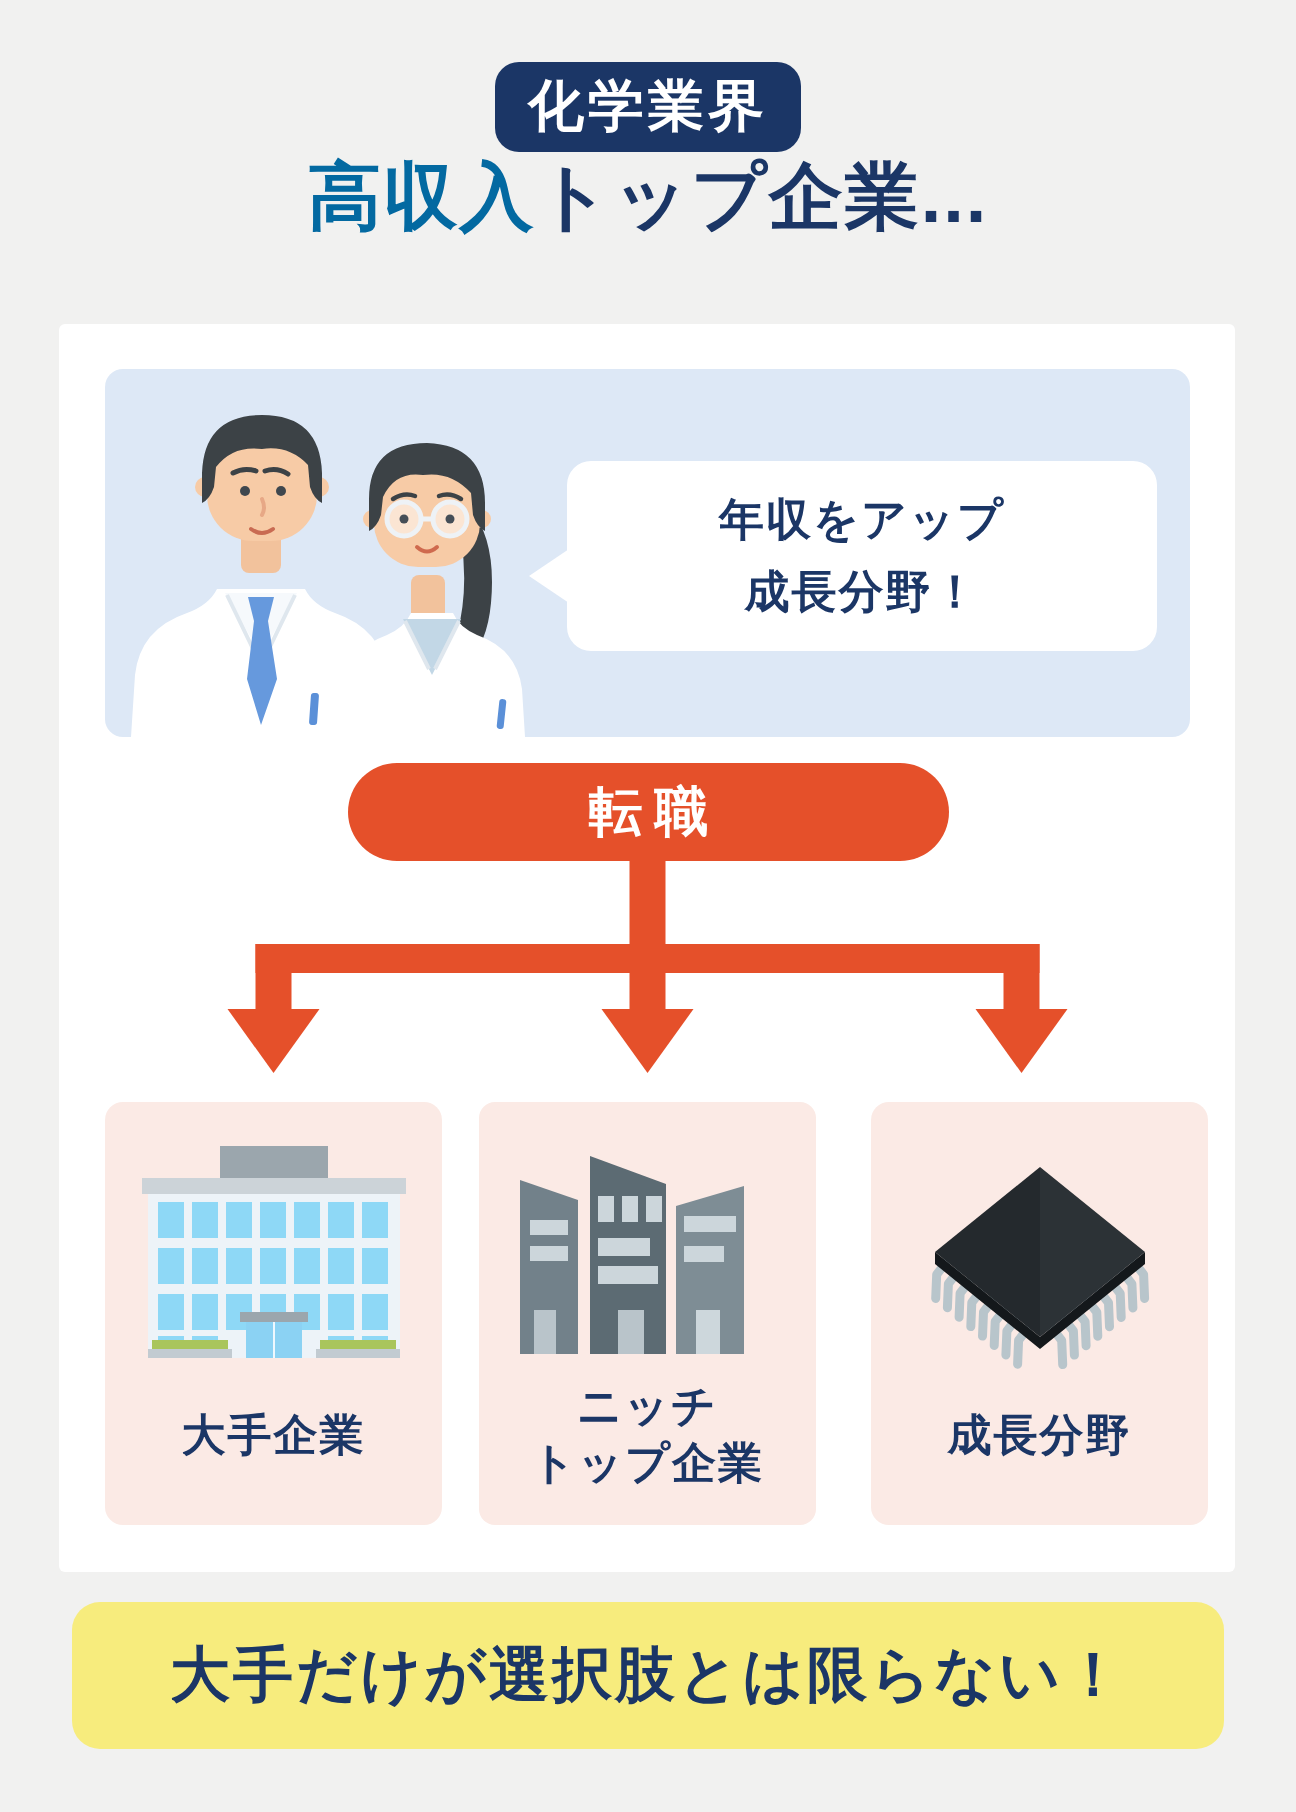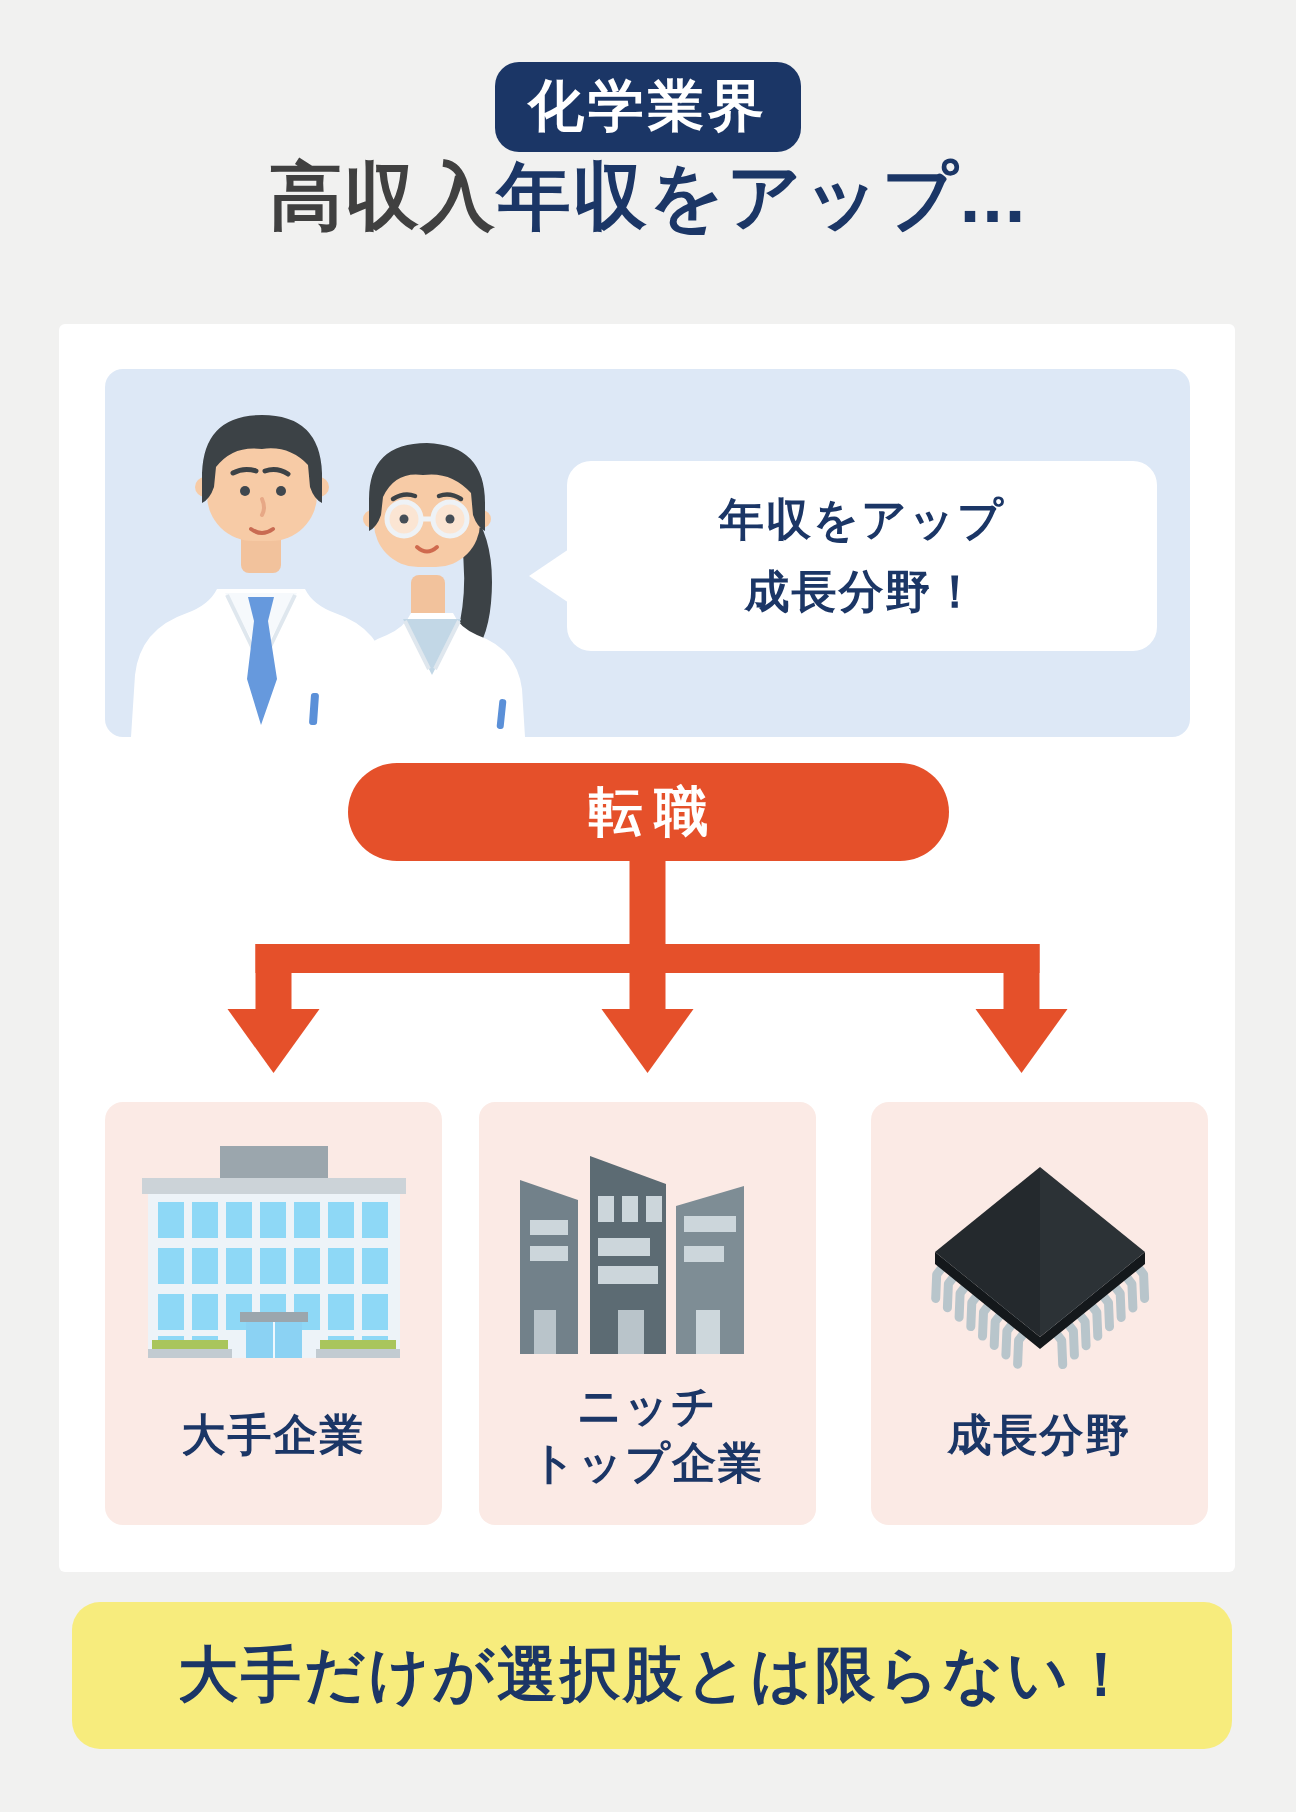--- a/index.html
+++ b/index.html
@@ -17,21 +17,21 @@
     position:absolute;top:62px;left:50%;transform:translateX(-50%);
     width:306px;height:90px;background:#1b3666;border-radius:24px;
     display:flex;align-items:center;justify-content:center;
     color:#ffffff;font-size:56px;font-weight:700;letter-spacing:4px;
   }
   .title{
     position:absolute;top:148px;left:0;width:100%;margin:0;
     text-align:center;font-size:74px;font-weight:700;letter-spacing:2px;
     color:#1b3666;
   }
-  .title .hl{color:#404040;}
+  .title .hl{color:#0369a1;}
 
   
   .card{
     position:absolute;left:59px;top:324px;width:1176px;height:1248px;
     background:#ffffff;border-radius:6px;
   }
 
   
   .panel{
     position:absolute;left:46px;top:45px;width:1085px;height:368px;
@@ -78,33 +78,33 @@
     display:flex;flex-direction:column;align-items:center;justify-content:center;
     color:#1b3666;font-size:44px;font-weight:700;letter-spacing:2px;line-height:57px;
     text-align:center;
   }
 
   
   .banner{
     position:absolute;left:72px;top:1602px;width:1152px;height:147px;
     background:#f7ec7d;border-radius:28px;
     display:flex;align-items:center;justify-content:center;
-    color:#1b3666;font-size:60px;font-weight:700;letter-spacing:3px;padding-left:8px;
+    color:#1b3666;font-size:60px;font-weight:700;letter-spacing:3px;
   }
 </style>
 </head>
 <body>
 
 <div class="page">
 
   <div class="badge">
     <span>化学業界</span>
   </div>
 
-  <h1 class="title"><span class="hl">高収入</span><span>年収をアップ...</span></h1>
+  <h1 class="title"><span class="hl">高収入</span><span>トップ企業...</span></h1>
 
   <div class="card">
 
     <div class="panel">
 
       <svg class="characters" viewBox="0 0 430 330">
 
         <g>
           <path d="M 362 98 Q 392 130 386 196 Q 382 238 362 254 L 352 228 Q 364 182 356 132 Z" fill="#3c4246"></path>
           <rect x="306" y="168" width="34" height="46" rx="8" fill="#f2c29c"></rect>

